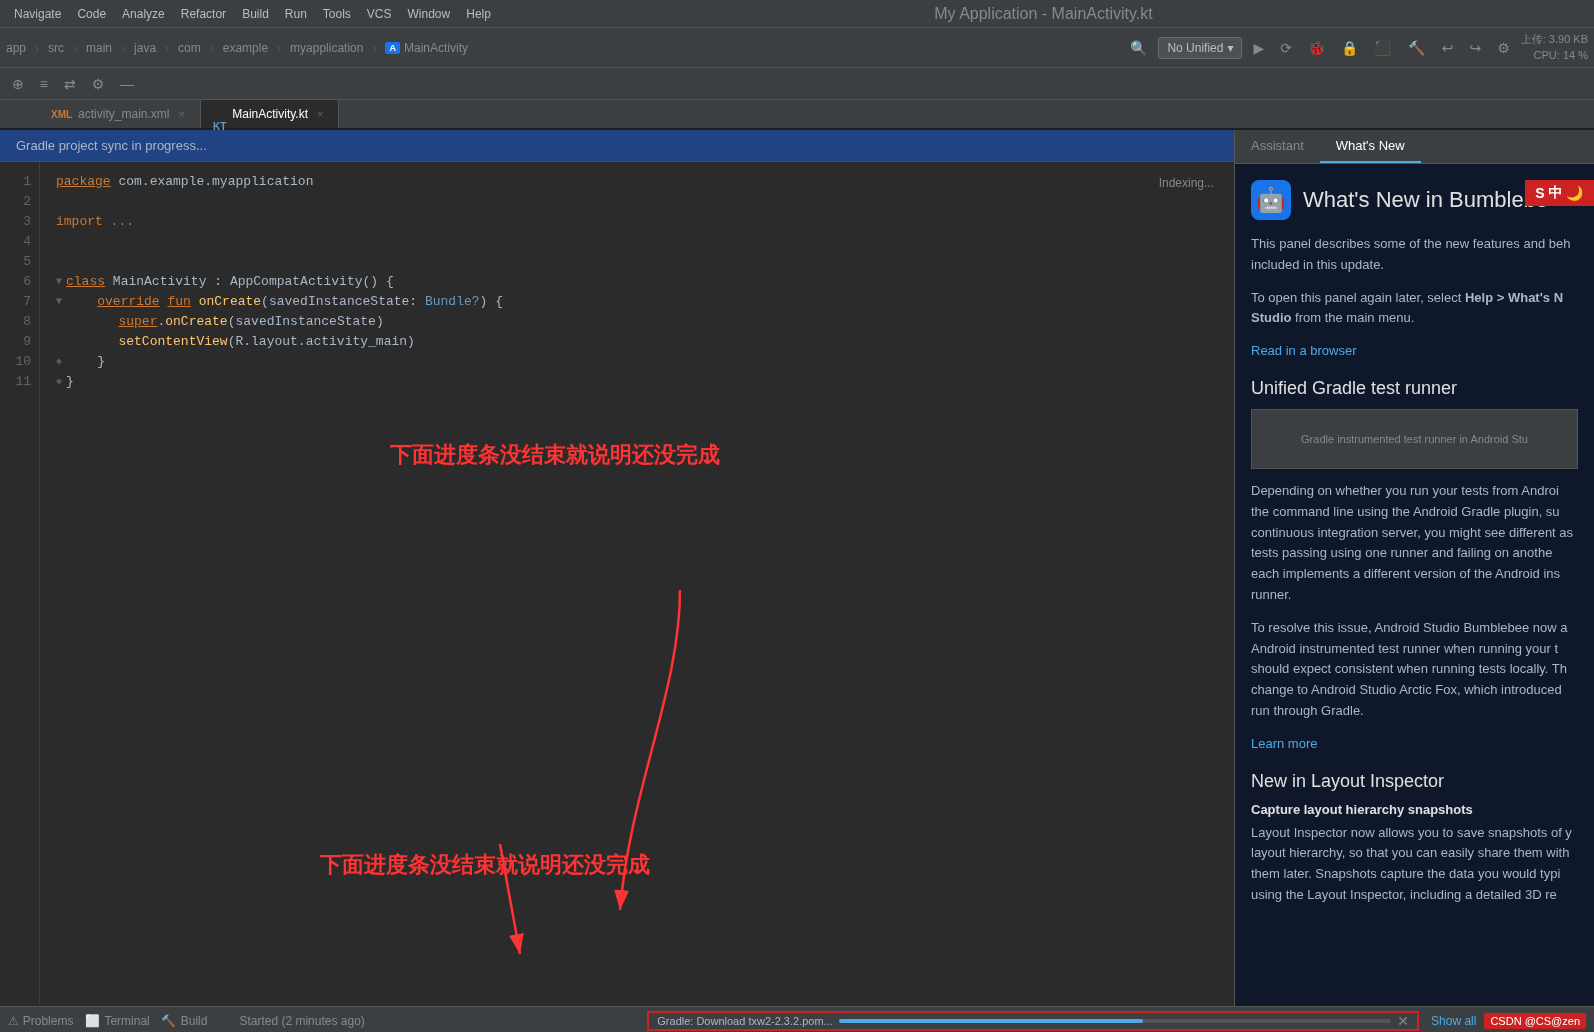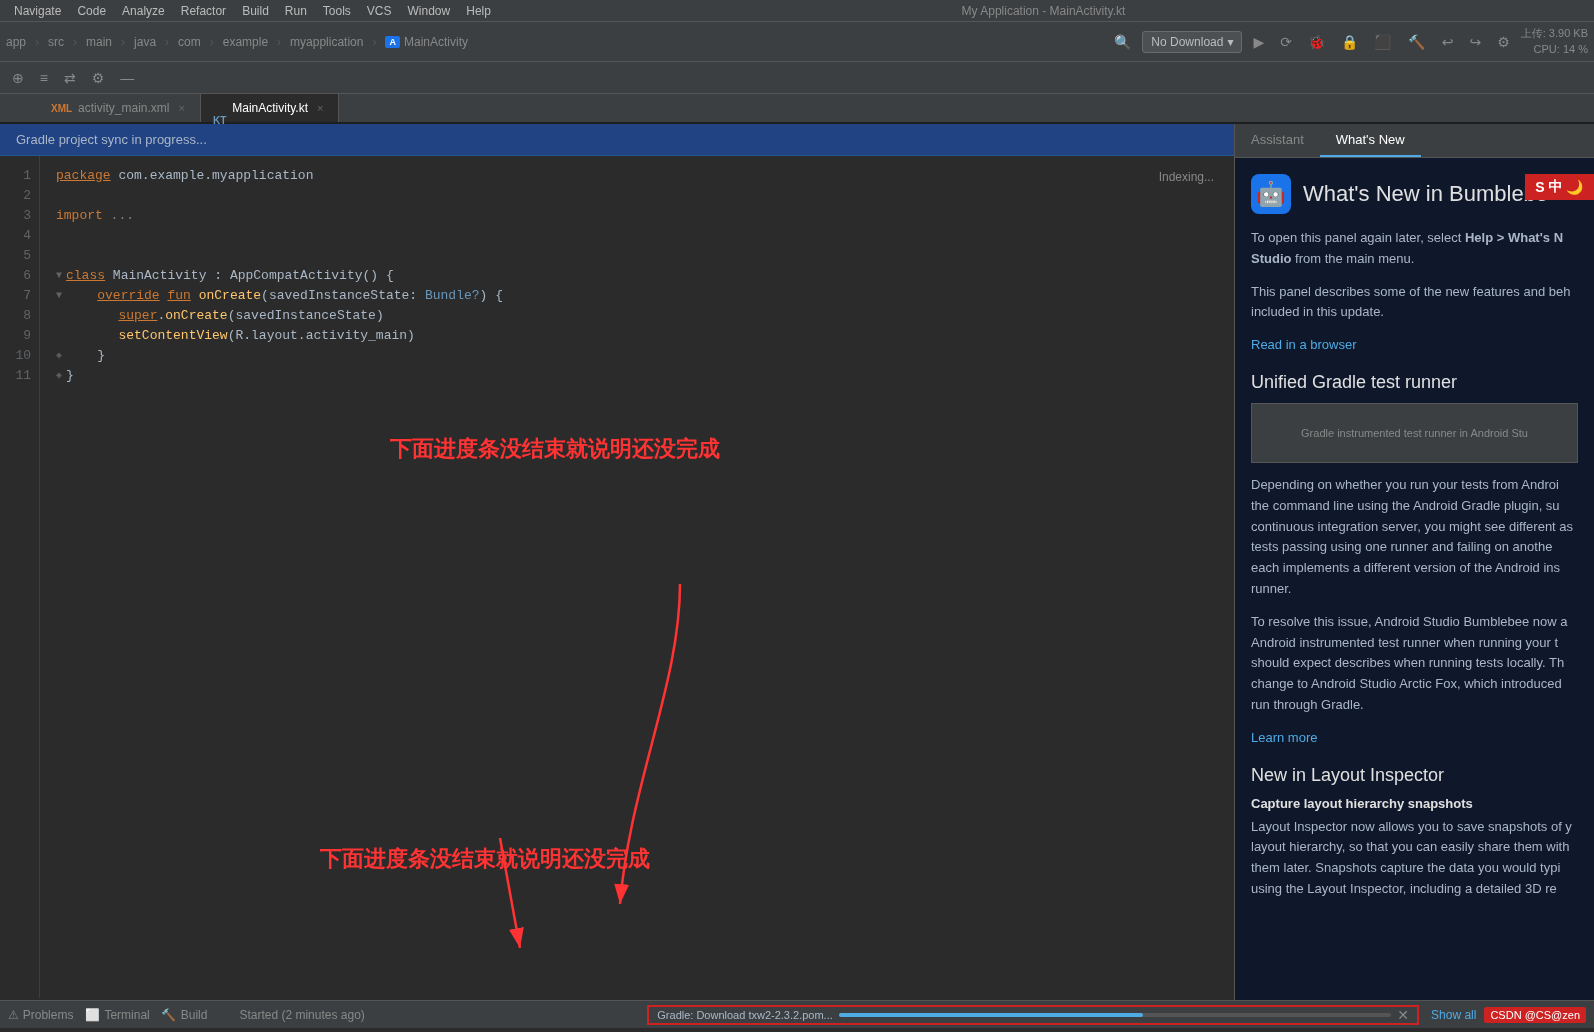--- a/index.html
+++ b/index.html
@@ -11,36 +11,36 @@
       color: #a9b7c6;
       overflow: hidden;
       font-size: 13px;
     }
 
     
     .menu-bar {
       display: flex;
       align-items: center;
       background: #3c3f41;
-      height: 22px;
+      height: 28px;
       padding: 4px 8px;
       gap: 4px;
       border-bottom: 1px solid #555;
     }
     .menu-item {
       color: #bbbbbb;
       font-size: 12px;
       padding: 2px 6px;
       cursor: pointer;
     }
     .window-title {
       flex: 1;
       text-align: center;
       color: #888;
-      font-size: 12px;
+      font-size: 16px;
     }
 
     
     .toolbar {
       display: flex;
       align-items: center;
       background: #3c3f41;
       height: 40px;
       padding: 0 6px;
       border-bottom: 1px solid #555;
@@ -382,21 +382,21 @@
     <span>myapplication</span>
     <span class="breadcrumb-sep">›</span>
     <span style="display:inline-flex;align-items:center;gap:4px;">
       <span style="background:#1a73e8;color:white;font-size:9px;padding:1px 4px;border-radius:2px;font-weight:bold;">A</span>
       <span>MainActivity</span>
     </span>
   </div>
   <div class="toolbar-right">
     <span class="toolbar-icon-btn">🔍</span>
     <button class="no-devices-btn">
-      <span>No Download</span>
+      <span>No Unified</span>
       <span>▾</span>
     </button>
     <span class="toolbar-icon-btn">▶</span>
     <span class="toolbar-icon-btn">⟳</span>
     <span class="toolbar-icon-btn">🐞</span>
     <span class="toolbar-icon-btn">🔒</span>
     <span class="toolbar-icon-btn">⬛</span>
     <span class="toolbar-icon-btn">🔨</span>
     <span class="toolbar-icon-btn">↩</span>
     <span class="toolbar-icon-btn">↪</span>
@@ -531,36 +531,36 @@
 
     <div class="right-panel-content">
 
       <div class="whats-new-header">
         <div class="android-logo">
           <span style="font-size:24px;">🤖</span>
         </div>
         <div class="whats-new-title">What's New in Bumblebe</div>
       </div>
 
+      <div class="panel-text">This panel describes some of the new features and beh included in this update.</div>
+
       <div class="panel-text">
         To open this panel again later, select <strong>Help &gt; What's N Studio</strong> from the main menu.
       </div>
-
-      <div class="panel-text">This panel describes some of the new features and beh included in this update.</div>
 
       <div class="panel-text">
         <a class="panel-link">Read in a browser</a>
       </div>
 
       <div class="panel-section-title">Unified Gradle test runner</div>
       <div class="panel-img-placeholder">
         <span style="color:#888;font-size:11px;">Gradle instrumented test runner in Android Stu</span>
       </div>
       <div class="panel-text">Depending on whether you run your tests from Androi the command line using the Android Gradle plugin, su continuous integration server, you might see different as tests passing using one runner and failing on anothe each implements a different version of the Android ins runner.</div>
-      <div class="panel-text">To resolve this issue, Android Studio Bumblebee now a Android instrumented test runner when running your t should expect describes when running tests locally. Th change to Android Studio Arctic Fox, which introduced run through Gradle.</div>
+      <div class="panel-text">To resolve this issue, Android Studio Bumblebee now a Android instrumented test runner when running your t should expect consistent when running tests locally. Th change to Android Studio Arctic Fox, which introduced run through Gradle.</div>
       <div class="panel-text">
         <a class="panel-link">Learn more</a>
       </div>
 
       <div class="panel-section-title">New in Layout Inspector</div>
       <div class="panel-subsection-title">Capture layout hierarchy snapshots</div>
       <div class="panel-text">Layout Inspector now allows you to save snapshots of y layout hierarchy, so that you can easily share them with them later. Snapshots capture the data you would typi using the Layout Inspector, including a detailed 3D re</div>
     </div>
   </div>
 </div>

